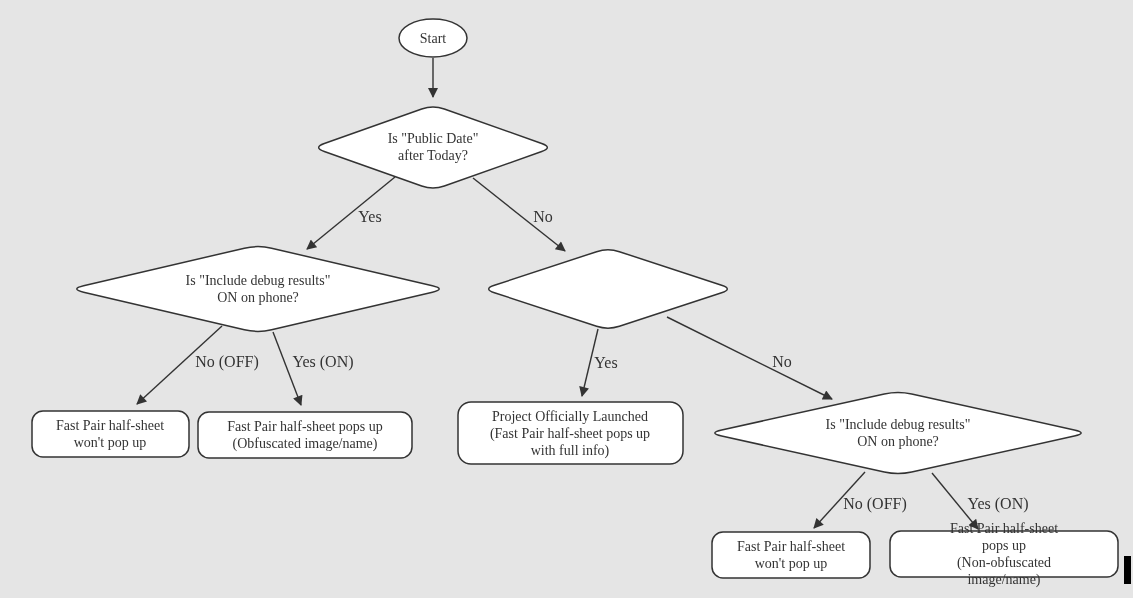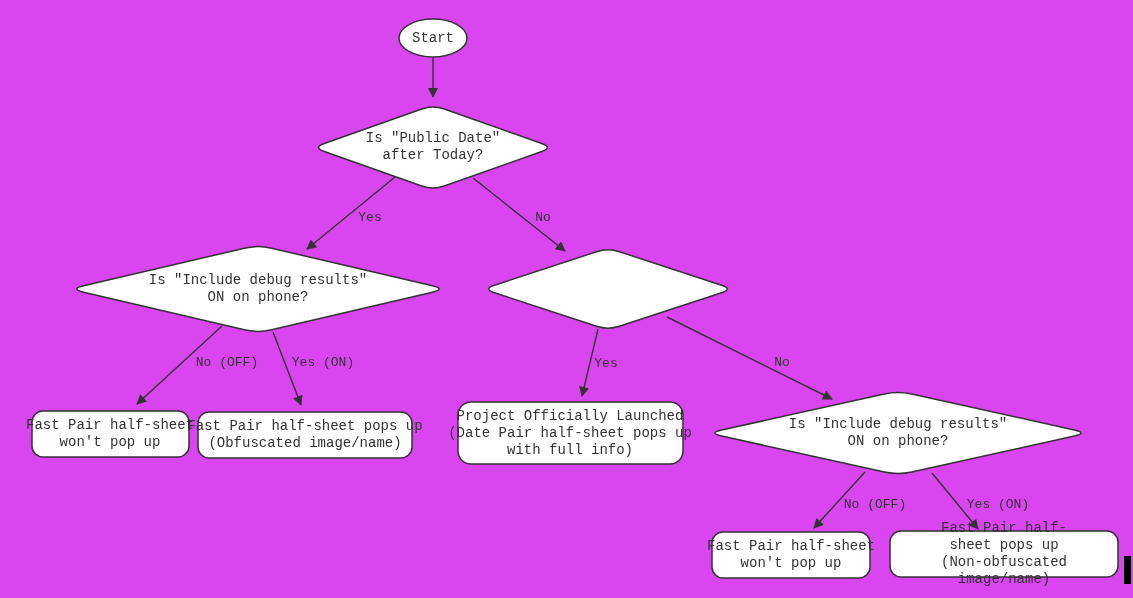--- a/index.html
+++ b/index.html
@@ -4,43 +4,43 @@
 <style>
   html, body {
     margin: 0;
     padding: 0;
     background: #ffffff;
   }
   .canvas {
     position: relative;
     width: 1133px;
     height: 598px;
-    background: #d946ef;
-    font-family: Liberation Mono, monospace;
+    background: #e5e5e5;
+    font-family: Liberation Serif, serif;
     overflow: hidden;
   }
   .canvas svg {
     position: absolute;
     left: 0;
     top: 0;
   }
   .lbl {
     position: absolute;
     transform: translate(-50%, -50%);
     text-align: center;
     white-space: pre-line;
     font-size: 14px;
     line-height: 17px;
     color: #333333;
   }
   .edge-lbl {
     position: absolute;
     transform: translate(-50%, -50%);
     white-space: nowrap;
-    font-size: 13px;
+    font-size: 16px;
     color: #333333;
   }
 </style>
 </head>
 <body>
 
 <div class="canvas">
 
   <svg width="1133" height="598" viewBox="0 0 1133 598">
     <defs>
@@ -87,21 +87,21 @@
 after Today?</div>
   <div class="lbl" style="left:258px; top:289px;">Is "Include debug results"
 ON on phone?</div>
   <div class="lbl" style="left:898px; top:433px;">Is "Include debug results"
 ON on phone?</div>
   <div class="lbl" style="left:110px; top:434px;">Fast Pair half-sheet
 won't pop up</div>
   <div class="lbl" style="left:305px; top:435px;">Fast Pair half-sheet pops up
 (Obfuscated image/name)</div>
   <div class="lbl" style="left:570px; top:433px;">Project Officially Launched
-(Date Pair half-sheet pops up
+(Fast Pair half-sheet pops up
 with full info)</div>
   <div class="lbl" style="left:791px; top:555px;">Fast Pair half-sheet
 won't pop up</div>
   <div class="lbl" style="left:1004px; top:554px;">Fast Pair half-sheet pops up
 (Non-obfuscated image/name)</div>
 
   <div class="edge-lbl" style="left:370px; top:217px;">Yes</div>
   <div class="edge-lbl" style="left:543px; top:217px;">No</div>
   <div class="edge-lbl" style="left:227px; top:362px;">No (OFF)</div>
   <div class="edge-lbl" style="left:323px; top:362px;">Yes (ON)</div>

